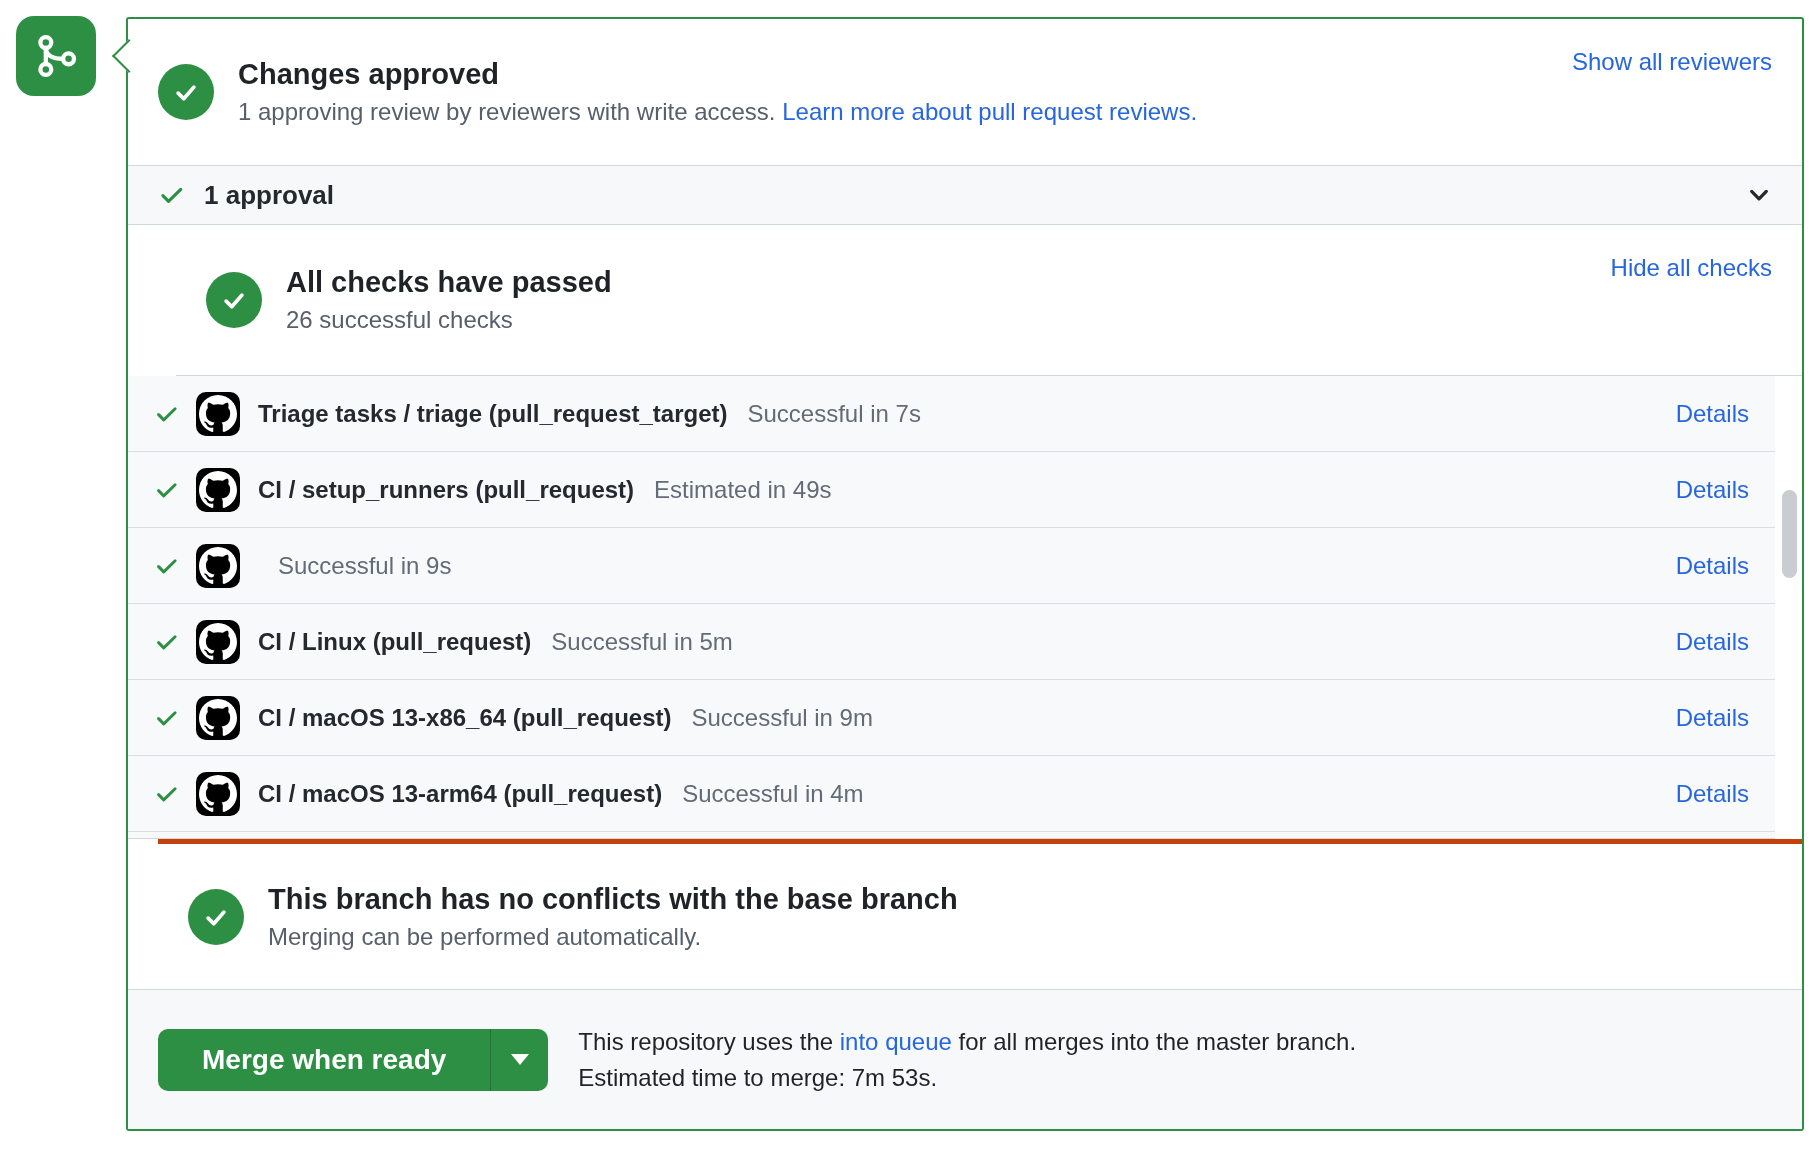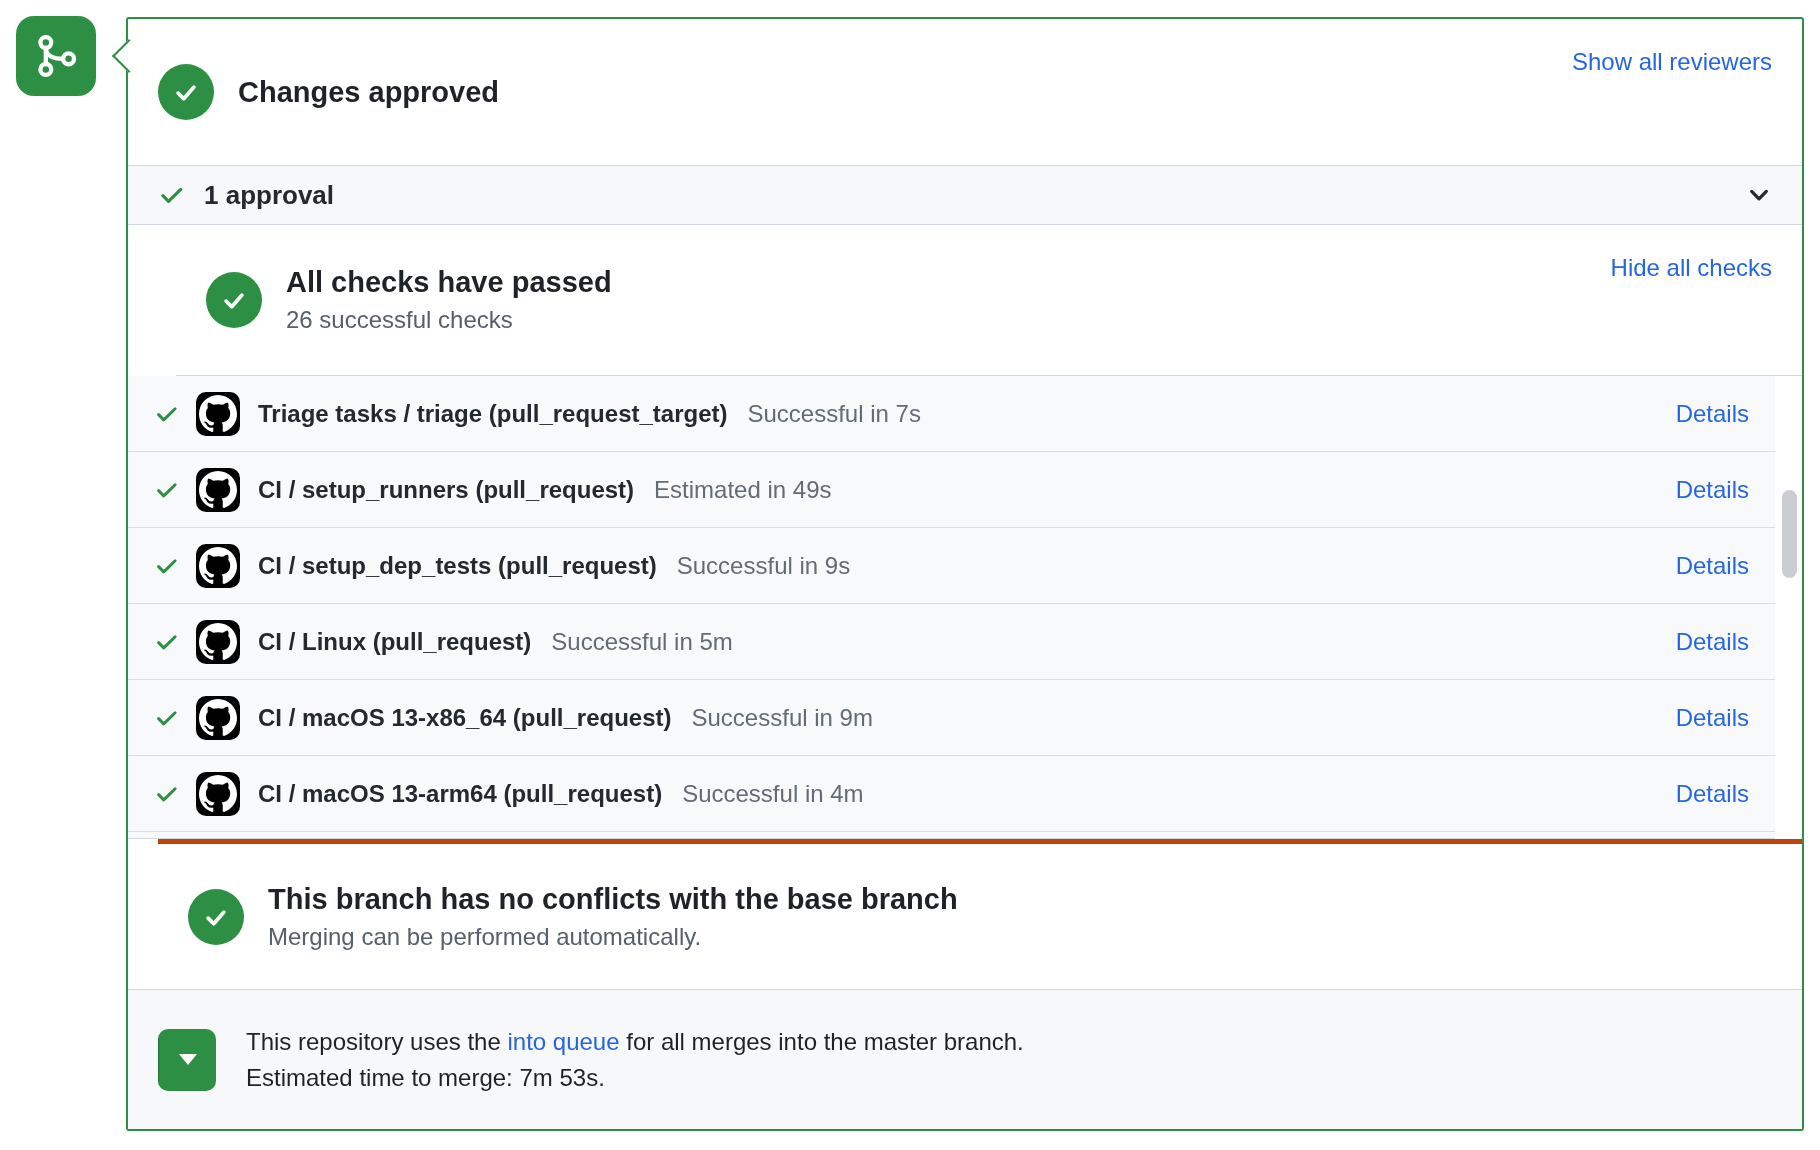--- a/index.html
+++ b/index.html
@@ -113,20 +113,23 @@
 <div class="box">
 
   <div class="sec sec-reviews">
     <div class="status-circle">
       <svg width="30" height="30" viewBox="0 0 16 16" fill="none">
           <path d="M3.8 8.6 L6.8 11.6 L12.2 5.4" stroke="#fff" stroke-width="2" stroke-linecap="round" stroke-linejoin="round"></path>
         </svg>
     </div>
     <div class="sec-text">
       <h3 class="sec-title">Changes approved</h3>
+      <p class="sec-sub">
+        <span>1 approving review by reviewers with write access. </span><a href="#">Learn more about pull request reviews.</a>
+      </p>
     </div>
     <a href="#" class="right-link">Show all reviewers</a>
   </div>
 
   <div class="sec sec-approval">
     <span style="display:flex;">
       <svg width="28" height="28" viewBox="0 0 16 16" fill="none">
           <path d="M2.8 8.4 L6 11.6 L13 4.8" stroke="#2c8f43" stroke-width="1.8" stroke-linecap="round" stroke-linejoin="round"></path>
         </svg>
     </span>
@@ -189,21 +192,20 @@
       <span class="row-check">
           <svg width="26" height="26" viewBox="0 0 16 16" fill="none">
             <path d="M2.8 8.4 L6 11.6 L13 4.8" stroke="#2c8f43" stroke-width="1.8" stroke-linecap="round" stroke-linejoin="round"></path>
           </svg>
         </span>
       <span class="avatar">
           <svg width="38" height="38" viewBox="0 0 16 16" fill="#ffffff">
             <path d="M8 0C3.58 0 0 3.58 0 8c0 3.54 2.29 6.53 5.47 7.59.4.07.55-.17.55-.38 0-.19-.01-.82-.01-1.49-2.01.37-2.53-.49-2.69-.94-.09-.23-.48-.94-.82-1.13-.28-.15-.68-.52-.01-.53.63-.01 1.08.58 1.23.82.72 1.21 1.87.87 2.33.66.07-.52.28-.87.51-1.07-1.78-.2-3.64-.89-3.64-3.95 0-.87.31-1.59.82-2.15-.08-.2-.36-1.02.08-2.12 0 0 .67-.21 2.2.82.64-.18 1.32-.27 2-.27.68 0 1.36.09 2 .27 1.53-1.04 2.2-.82 2.2-.82.44 1.1.16 1.92.08 2.12.51.56.82 1.27.82 2.15 0 3.07-1.87 3.75-3.65 3.95.29.25.54.73.54 1.48 0 1.07-.01 1.93-.01 2.2 0 .21.15.46.55.38A8.013 8.013 0 0 0 16 8c0-4.42-3.58-8-8-8Z"></path>
           </svg>
         </span>
-      <span class="check-name">CI / setup_dep_tests (pull_request)</span>
       <span class="check-status">Successful in 9s</span>
       <a href="#" class="details-link">Details</a>
     </div>
 
     <div class="check-row">
       <span class="row-check">
           <svg width="26" height="26" viewBox="0 0 16 16" fill="none">
             <path d="M2.8 8.4 L6 11.6 L13 4.8" stroke="#2c8f43" stroke-width="1.8" stroke-linecap="round" stroke-linejoin="round"></path>
           </svg>
         </span>
@@ -260,20 +262,21 @@
         </svg>
     </div>
     <div class="sec-text">
       <h3 class="sec-title">This branch has no conflicts with the base branch</h3>
       <p class="sec-sub">Merging can be performed automatically.</p>
     </div>
   </div>
 
   <div class="sec-footer">
     <div class="merge-btn">
+      <button class="btn-main">Merge when ready</button>
       <button class="btn-caret">
         <span class="caret-tri"></span>
       </button>
     </div>
     <div class="footer-text">
       <div>
         <span>This repository uses the </span><a href="#">into queue</a><span> for all merges into the master branch.</span>
       </div>
       <div>Estimated time to merge: 7m 53s.</div>
     </div>

